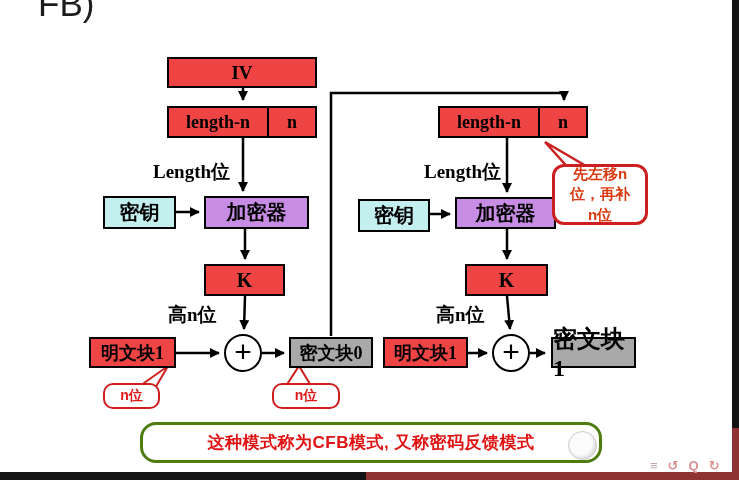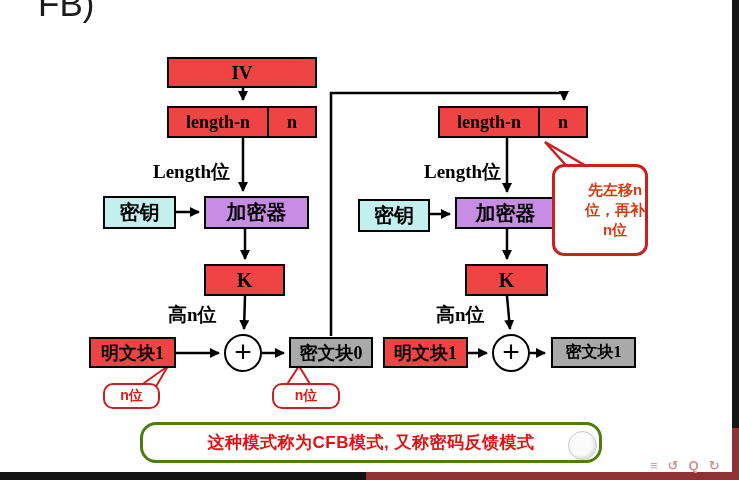--- a/index.html
+++ b/index.html
@@ -138,41 +138,41 @@
   <div class="lbl" style="left:424px;top:159px;">Length位</div>
 
   <div class="bx cyan" style="left:358px;top:199px;width:72px;height:33px;font-size:20px;">
     <span>密钥</span>
   </div>
 
   <div class="bx purple" style="left:455px;top:197px;width:101px;height:32px;font-size:20px;">
     <span>加密器</span>
   </div>
 
-  <div class="shiftnote" style="left:552px;top:164px;width:96px;height:92px;justify-content:flex-end;">
+  <div class="shiftnote" style="left:552px;top:164px;width:96px;height:61px;">
     <span>先左移n
 位，再补
 n位</span>
   </div>
 
   <div class="bx yellow" style="left:465px;top:264px;width:83px;height:32px;font-size:20px;">
     <span>K</span>
   </div>
 
   <div class="lbl" style="left:436px;top:302px;">高n位</div>
 
   <div class="bx yellow" style="left:383px;top:337px;width:85px;height:31px;font-size:18px;">
     <span>明文块1</span>
   </div>
 
   <div class="xor" style="left:492px;top:334px;">
     <span>+</span>
   </div>
 
-  <div class="bx gray" style="left:551px;top:337px;width:85px;height:31px;font-size:16px;">
+  <div class="bx gray" style="left:551px;top:337px;width:85px;height:31px;font-size:24px;">
     <span>密文块1</span>
   </div>
 
   <div class="caption">
     <span>这种模式称为CFB模式, 又称密码反馈模式</span>
   </div>
 
   <div id="barblack"></div>
   <div id="barred"></div>
   <div id="stripblack"></div>

